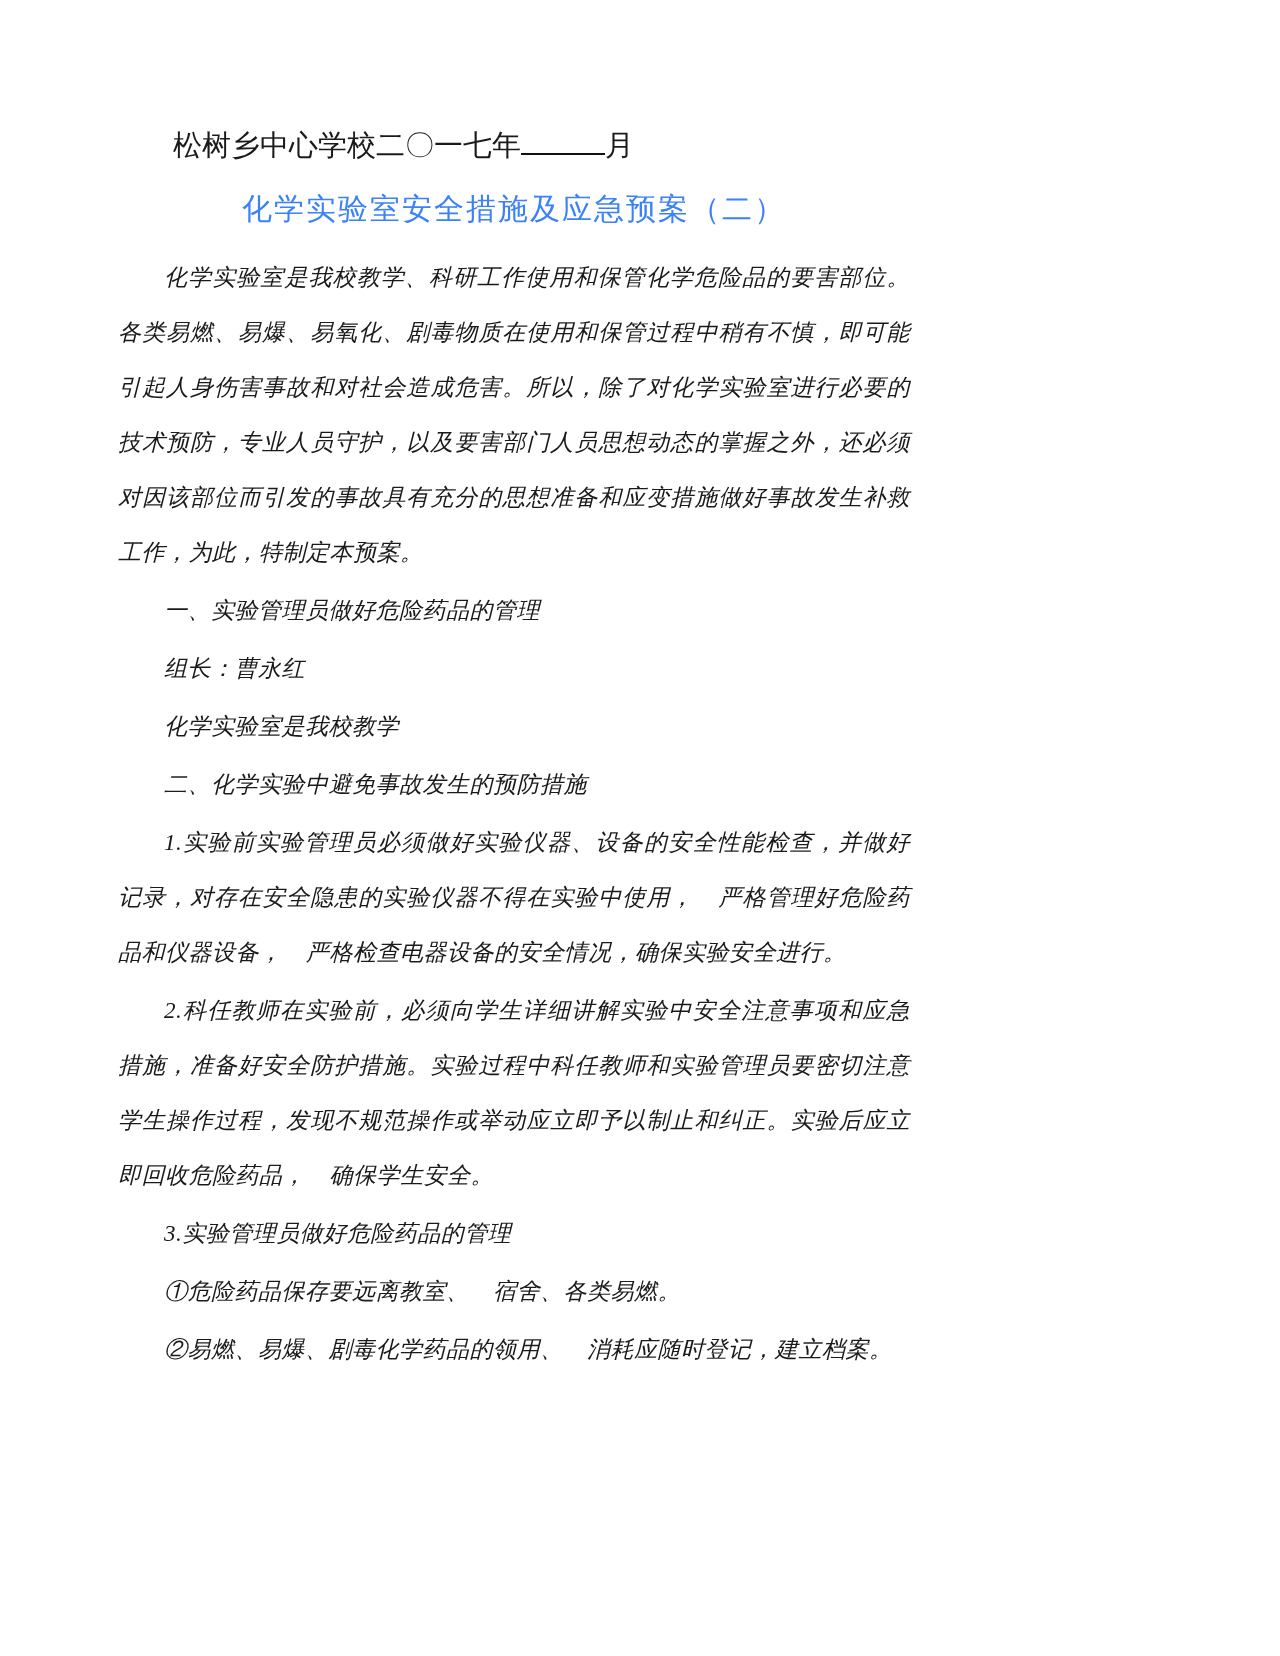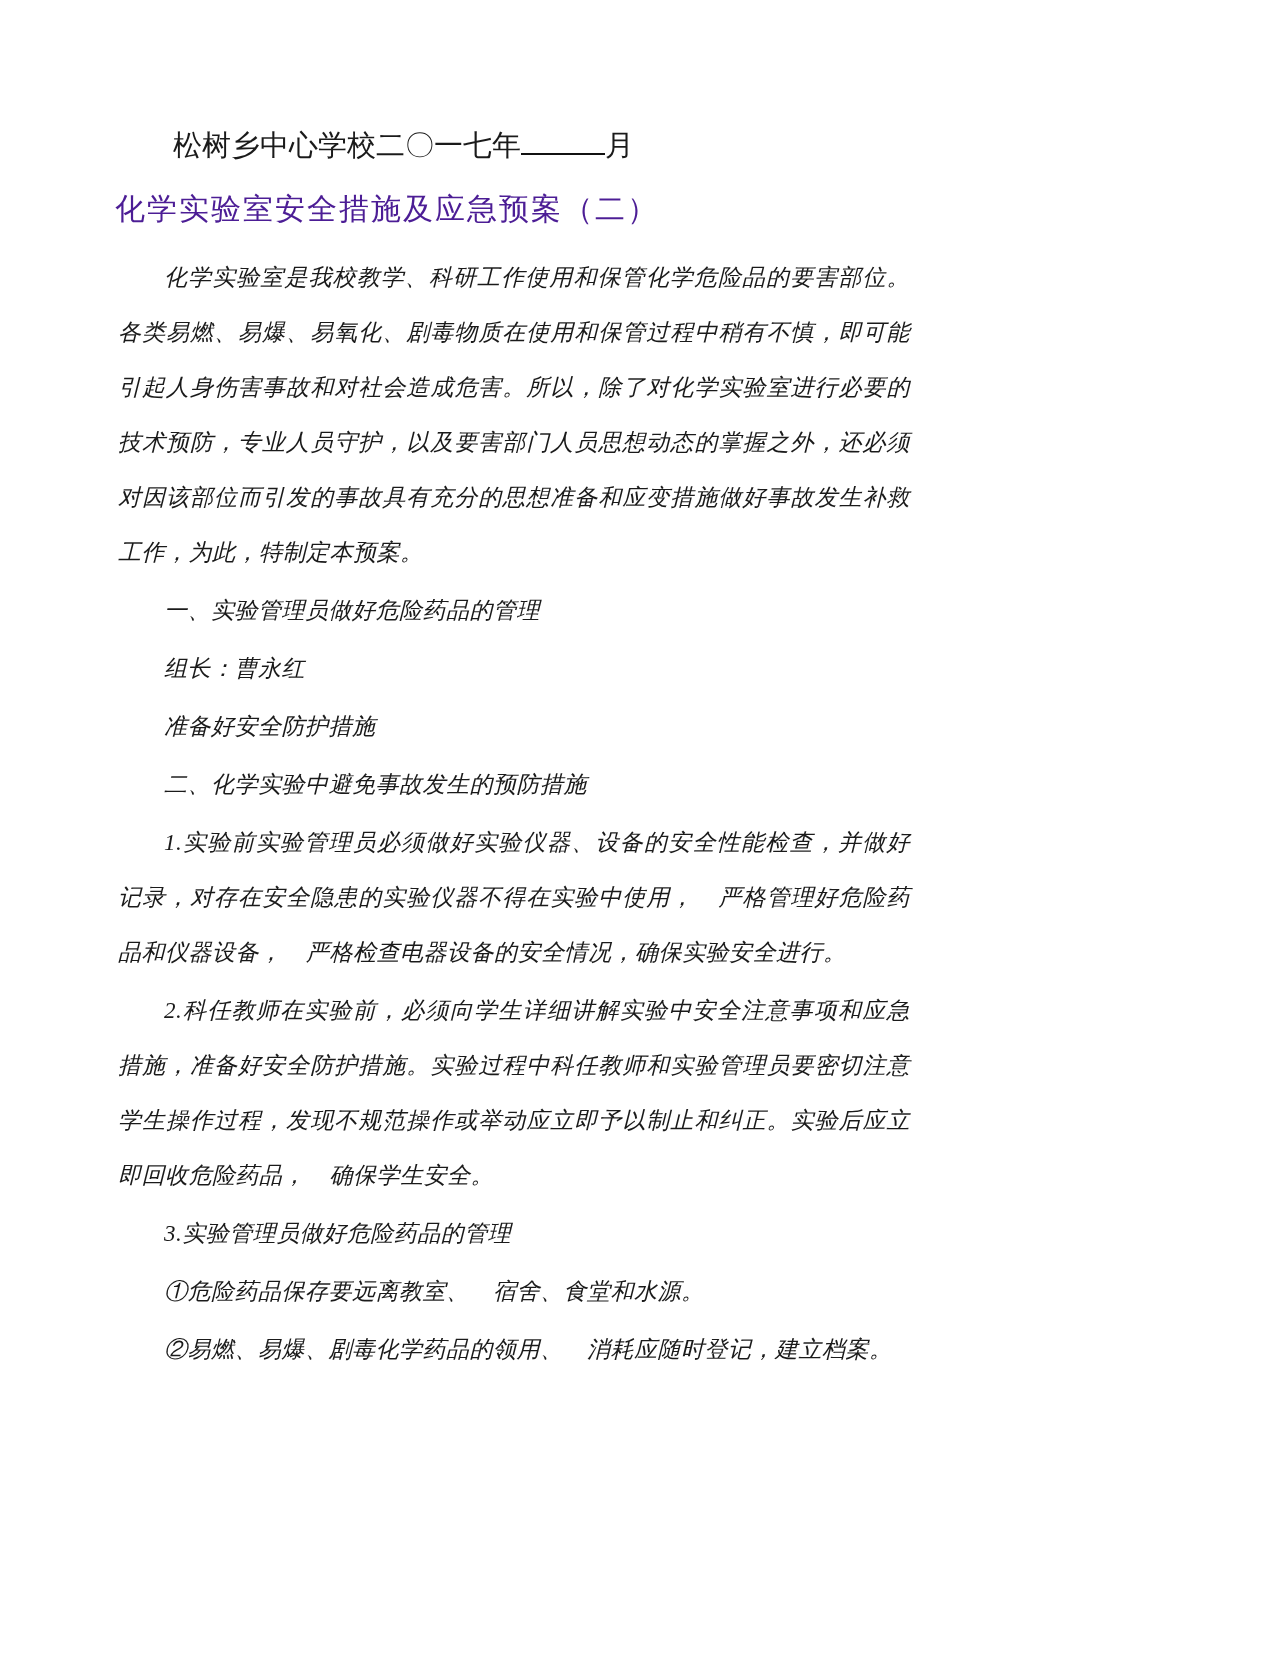--- a/index.html
+++ b/index.html
@@ -33,23 +33,24 @@
     margin: 0;
     font-size: 29px;
     line-height: 55px;
     text-indent: 2em;
   }
   .doc-title {
     margin: 8px 0 14px 0;
     font-size: 30px;
     font-weight: normal;
     line-height: 55px;
+    text-align: center;
     text-indent: 0;
     letter-spacing: 2px;
-    color: #4c1d95;
+    color: #3b82f6;
   }
   .blank-underline {
     display: inline-block;
     width: 84px;
     height: 0.95em;
     border-bottom: 2px solid #111111;
     vertical-align: baseline;
   }
 </style>
 </head>
@@ -57,21 +58,21 @@
 
 <div class="doc">
 
   <p class="date-line"><span>松树乡中心学校二〇一七年</span><span class="blank-underline"></span><span>月</span></p>
 
   <h1 class="doc-title">化学实验室安全措施及应急预案（二）</h1>
 
   <p class="para">化学实验室是我校教学、科研工作使用和保管化学危险品的要害部位。各类易燃、易爆、易氧化、剧毒物质在使用和保管过程中稍有不慎，即可能引起人身伤害事故和对社会造成危害。所以，除了对化学实验室进行必要的技术预防，专业人员守护，以及要害部门人员思想动态的掌握之外，还必须对因该部位而引发的事故具有充分的思想准备和应变措施做好事故发生补救工作，为此，特制定本预案。</p>
   <p class="para">一、实验管理员做好危险药品的管理</p>
   <p class="para">组长：曹永红</p>
-  <p class="para">准备好安全防护措施</p>
+  <p class="para">化学实验室是我校教学</p>
   <p class="para">二、化学实验中避免事故发生的预防措施</p>
   <p class="para">1.实验前实验管理员必须做好实验仪器、设备的安全性能检查，并做好记录，对存在安全隐患的实验仪器不得在实验中使用，　严格管理好危险药品和仪器设备，　严格检查电器设备的安全情况，确保实验安全进行。</p>
   <p class="para">2.科任教师在实验前，必须向学生详细讲解实验中安全注意事项和应急措施，准备好安全防护措施。实验过程中科任教师和实验管理员要密切注意学生操作过程，发现不规范操作或举动应立即予以制止和纠正。实验后应立即回收危险药品，　确保学生安全。</p>
   <p class="para">3.实验管理员做好危险药品的管理</p>
-  <p class="para">①危险药品保存要远离教室、　宿舍、食堂和水源。</p>
+  <p class="para">①危险药品保存要远离教室、　宿舍、各类易燃。</p>
   <p class="para">②易燃、易爆、剧毒化学药品的领用、　消耗应随时登记，建立档案。</p>
 
 </div>
 
 </body></html>

